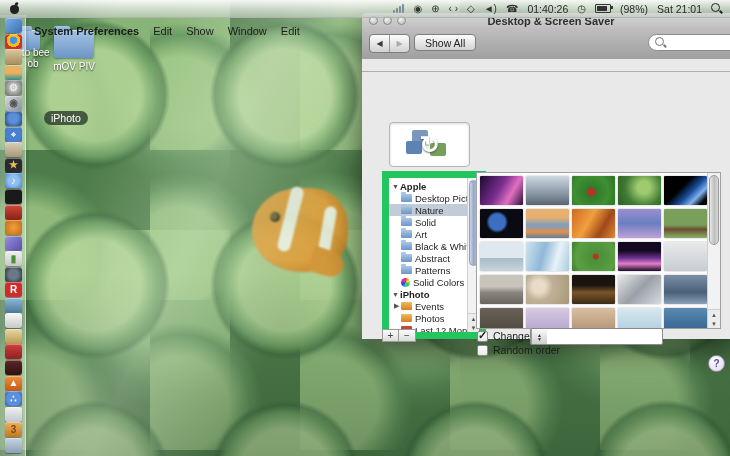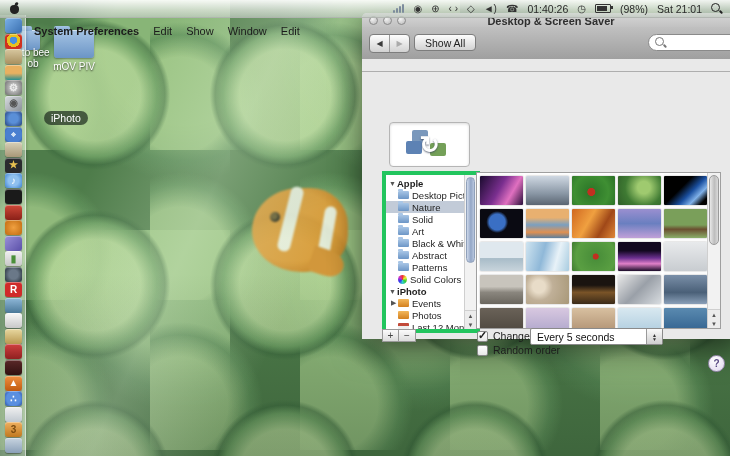--- a/index.html
+++ b/index.html
@@ -102,21 +102,21 @@
 
   .well{position:absolute;left:27px;top:63px;width:79px;height:43px;background:#fff;border:1px solid #b5b5b5;
     border-radius:4px;box-shadow:inset 0 1px 3px rgba(0,0,0,.15);display:flex;align-items:center;justify-content:center;}
   .well .sq{position:absolute;width:16px;height:13px;border-radius:2px;}
   .well .sq.b1{left:22px;top:7px;background:#7a98bc;}
   .well .sq.b2{left:16px;top:18px;background:#5d82b4;}
   .well .sq.g1{left:40px;top:20px;background:#74a058;}
   .well .arrows{position:relative;font-size:24px;font-weight:bold;color:#fff;text-shadow:0 1px 2px rgba(60,70,90,.8);}
 
   
-  .sourcelist{position:absolute;left:20px;top:112px;width:90px;height:154px;background:#fff;border:4px solid #22c55e;
+  .sourcelist{position:absolute;left:20px;top:112px;width:90px;height:154px;background:#fff;border:7px solid #22c55e;
     overflow:hidden;font-size:9.5px;color:#1e1e1e;}
   .srow{height:12px;display:flex;align-items:center;padding-left:3px;white-space:nowrap;}
   .srow.item{padding-left:12px;}
   .srow.selected{background:#c2cbd8;}
   .srow .disc{width:8px;font-size:7px;color:#555;flex:0 0 auto;}
   .srow.item .disc{width:7px;margin-left:-7px;}
   .srow.group{font-weight:bold;}
   .sicon{width:11px;height:8px;margin-right:3px;flex:0 0 auto;border-radius:1px;position:relative;}
   .sicon.folder{background:linear-gradient(180deg,#a9c6e6,#6d96c6);}
   .sicon.folder:before{content:"";position:absolute;left:0;top:-2px;width:5px;height:2px;background:#a9c6e6;border-radius:1px 1px 0 0;}
@@ -483,21 +483,20 @@
             <span>▼</span>
           </div>
         </div>
       </div>
 
       <div class="optrow" style="left:115px;top:271px;">
         <span class="checkbox checked"></span>
         <span>Change picture:</span>
       </div>
       <div class="popup">
-        <span class="val">Every 5 seconds</span>
         <span class="stepper">
             <span>▲</span>
             <span>▼</span>
           </span>
       </div>
       <div class="optrow" style="left:115px;top:285px;">
         <span class="checkbox"></span>
         <span>Random order</span>
       </div>
       <div class="helpbtn">?</div>

